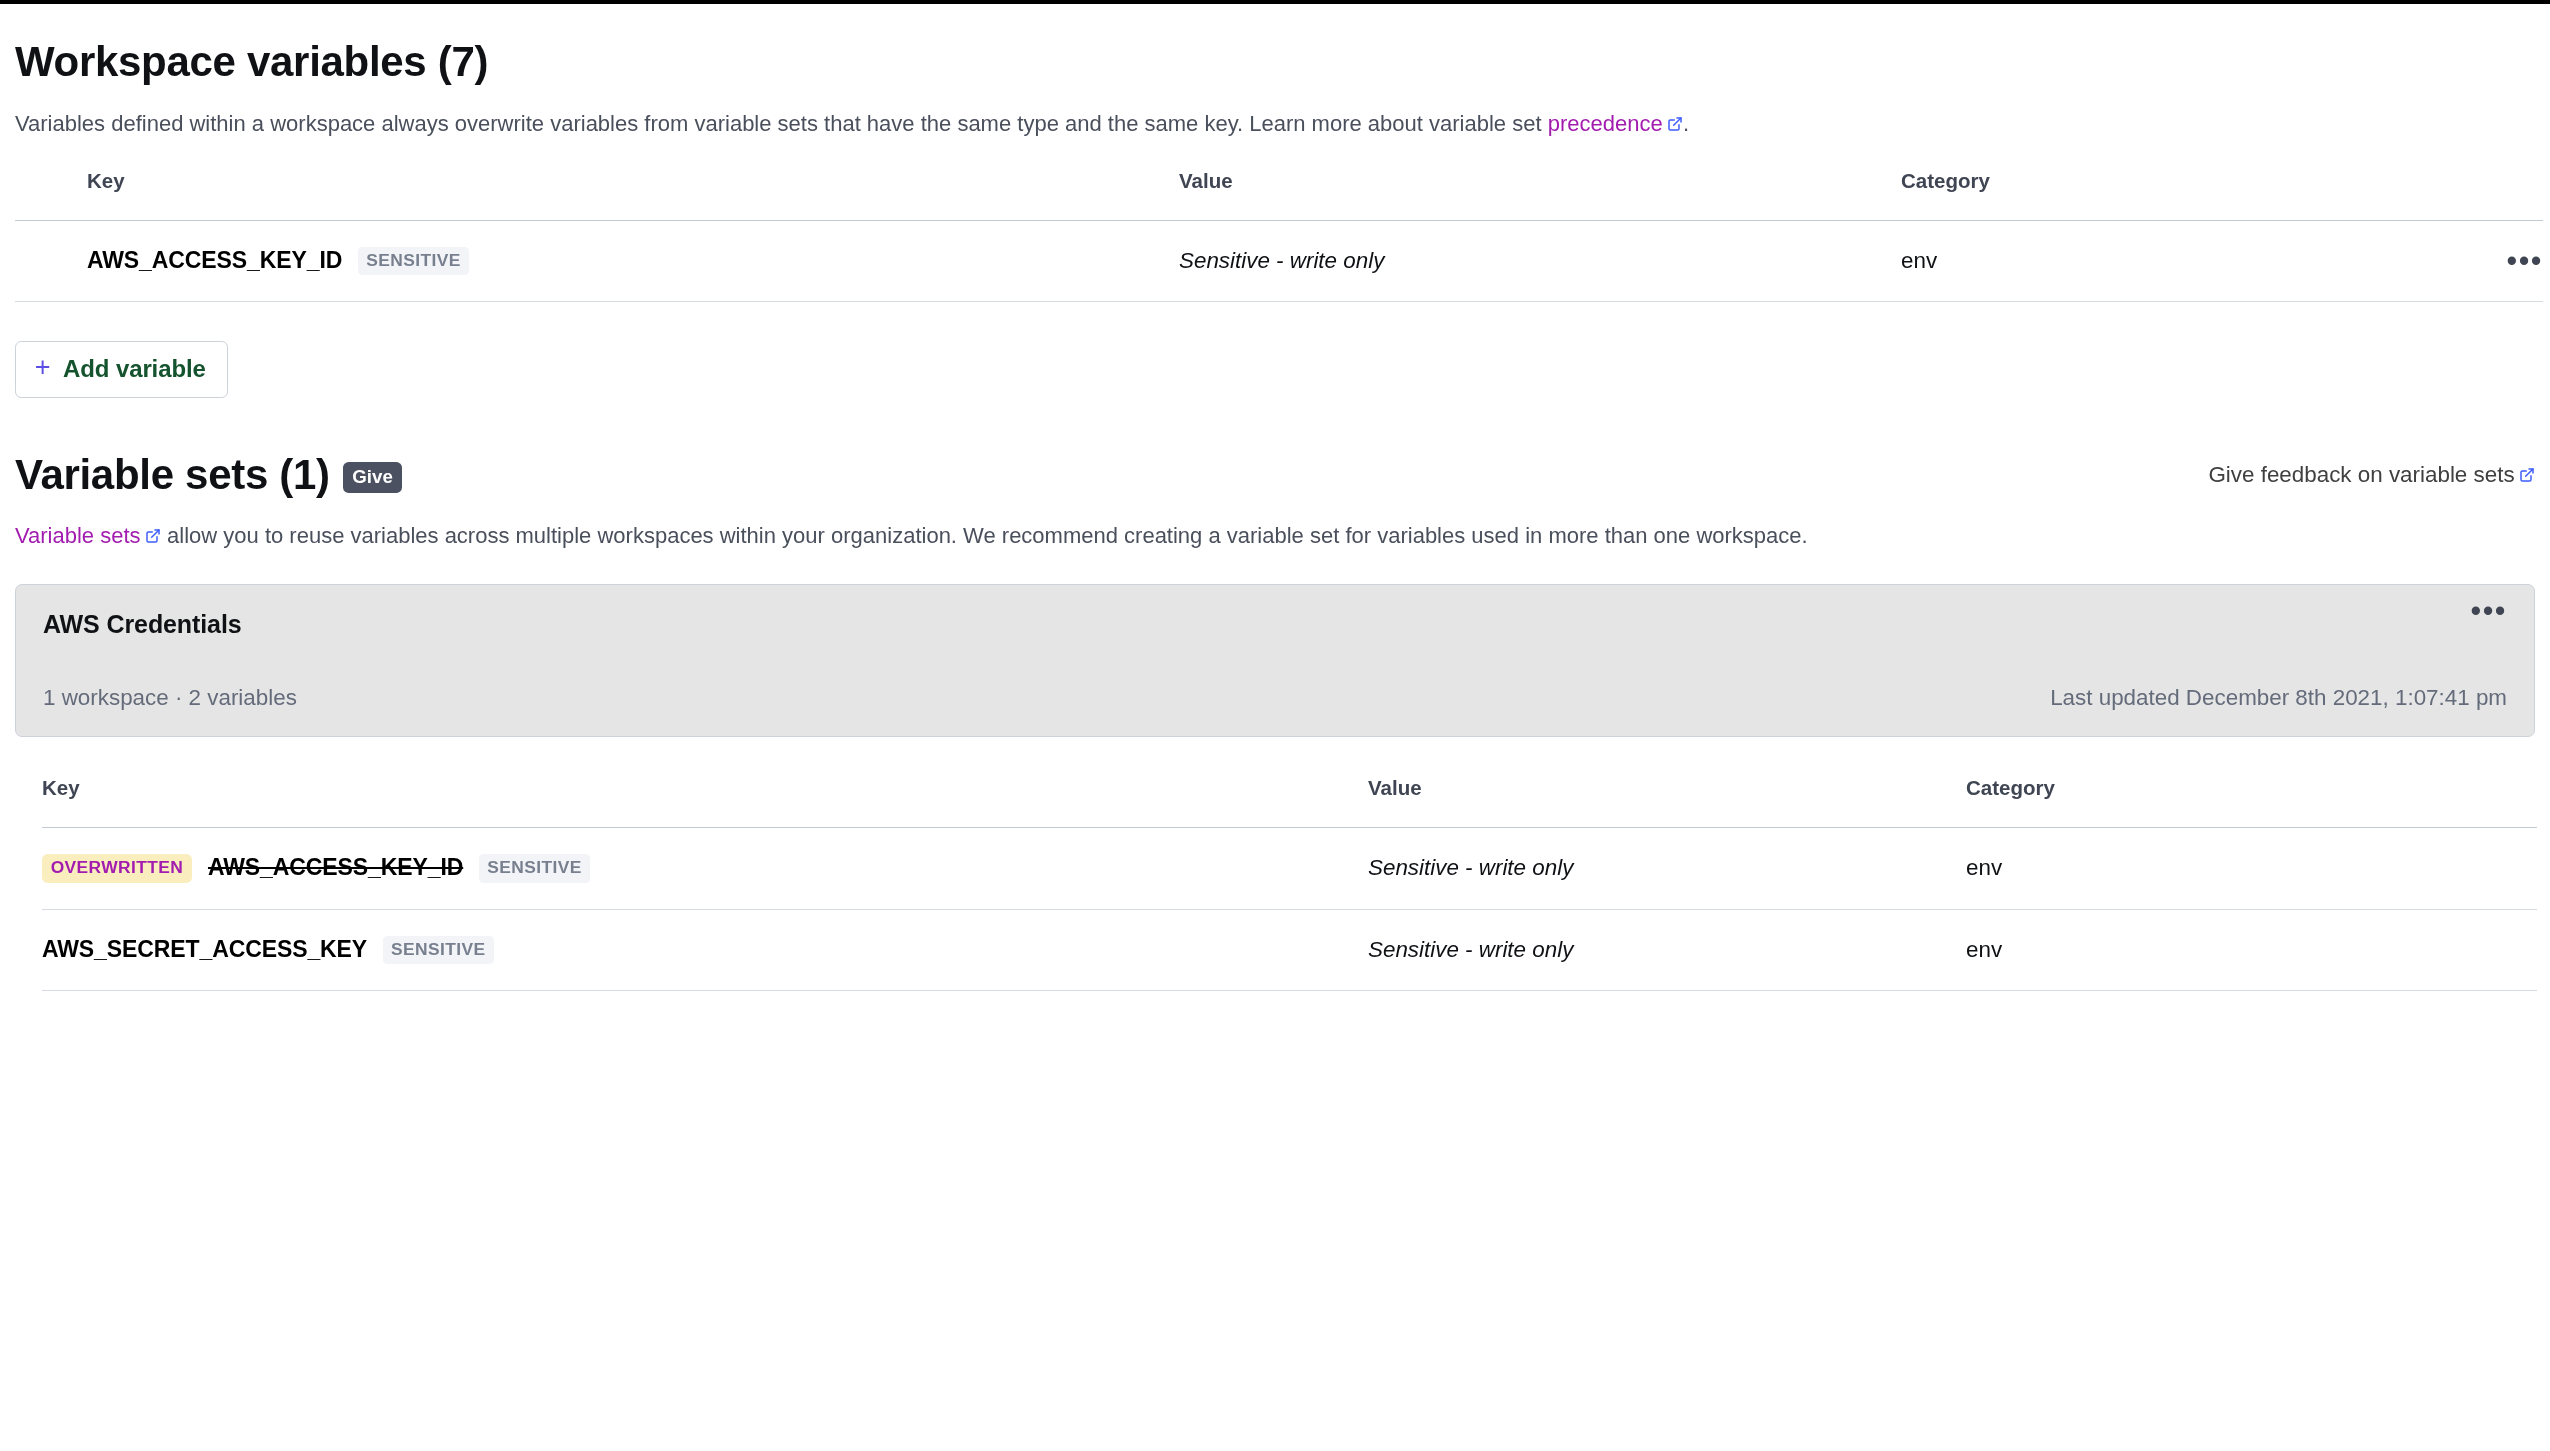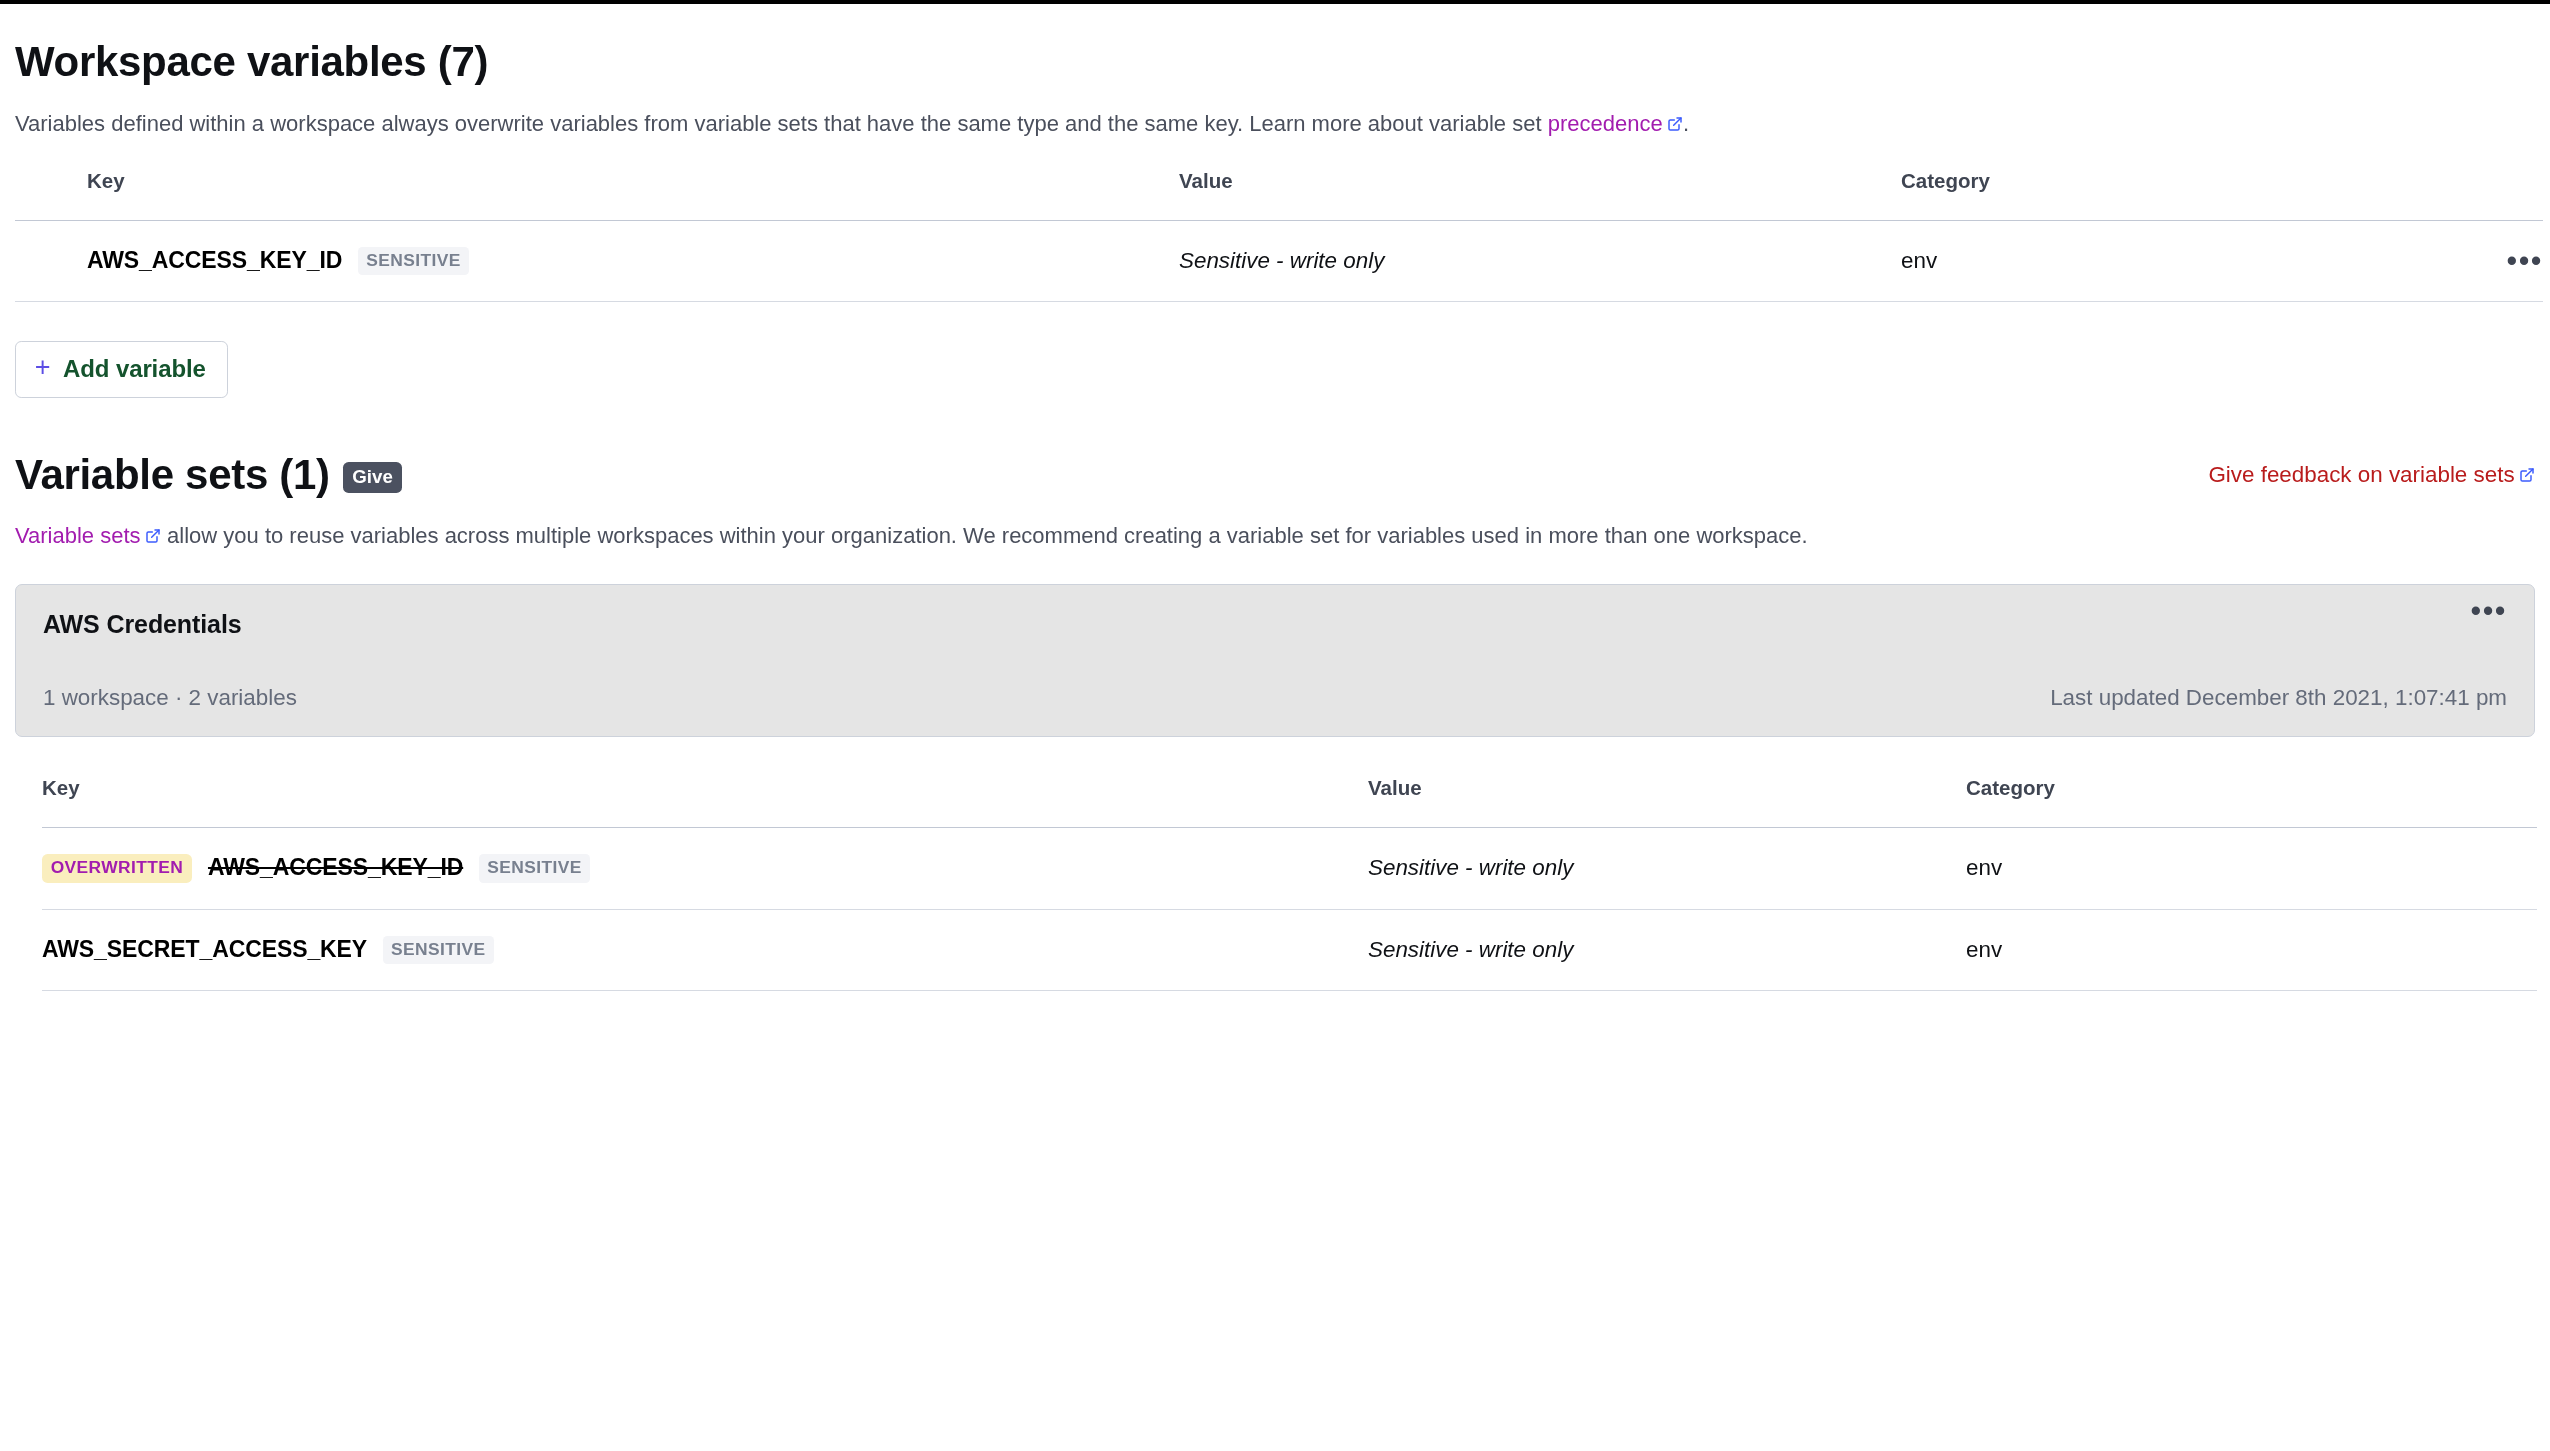--- a/index.html
+++ b/index.html
@@ -65,21 +65,21 @@
     display: inline-block;
     width: 16px;
     height: 16px;
     vertical-align: -1.2px;
     margin-left: 4.4px;
   }
   .ext-icon svg { display: block; width: 16px; height: 16px; }
 
   .feedback-link {
     font-size: 22.4px;
-    color: #b91c1c;
+    color: #404040;
     text-decoration: none;
     white-space: nowrap;
     display: inline-flex;
     align-items: center;
   }
 
   
   table.vars {
     width: 100%;
     border-collapse: collapse;

